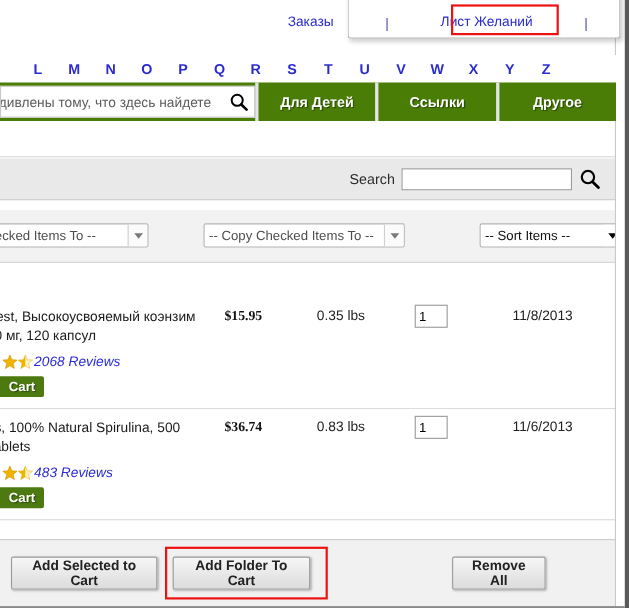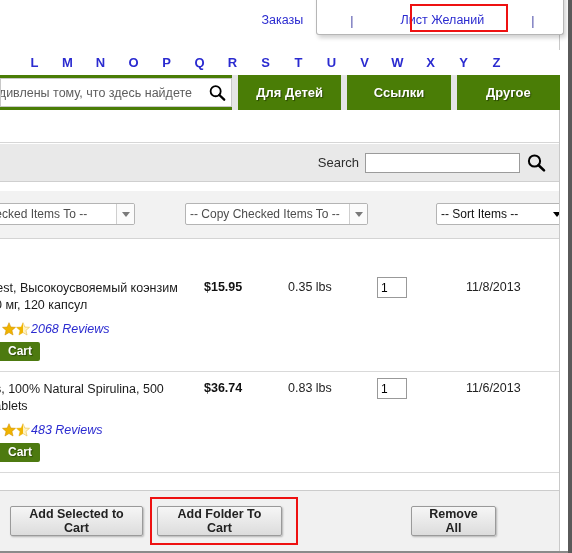--- a/index.html
+++ b/index.html
@@ -113,21 +113,21 @@
   }
   .nav-item {
     flex: 1;
     display: flex;
     align-items: center;
     justify-content: center;
     color: #ffffff;
     font-weight: bold;
     font-size: 13px;
     text-decoration: none;
-    border-left: 6px solid #e5e5e5;
+    border-left: 3px solid #e5e5e5;
     text-shadow: 1px 1px 1px rgba(0,0,0,0.45);
   }
 
   
   .under-nav {
     position: absolute;
     left: 0; top: 110px;
     width: 560px; height: 33px;
     background: #ffffff;
     border-bottom: 1px solid #d6d6d6;
@@ -270,20 +270,21 @@
     font-family: "Liberation Sans", sans-serif;
     cursor: pointer;
     text-shadow: 1px 1px 1px rgba(0,0,0,0.4);
   }
   .p-price {
     position: absolute;
     left: 204px; top: 9px;
     font-size: 12.5px;
     font-weight: bold;
     color: #111;
+    font-family: Liberation Serif, serif;
   }
   .p-weight {
     position: absolute;
     left: 288px; top: 9px;
     font-size: 12.5px;
     color: #222;
   }
   .p-qty {
     position: absolute;
     left: 377px; top: 6px;

